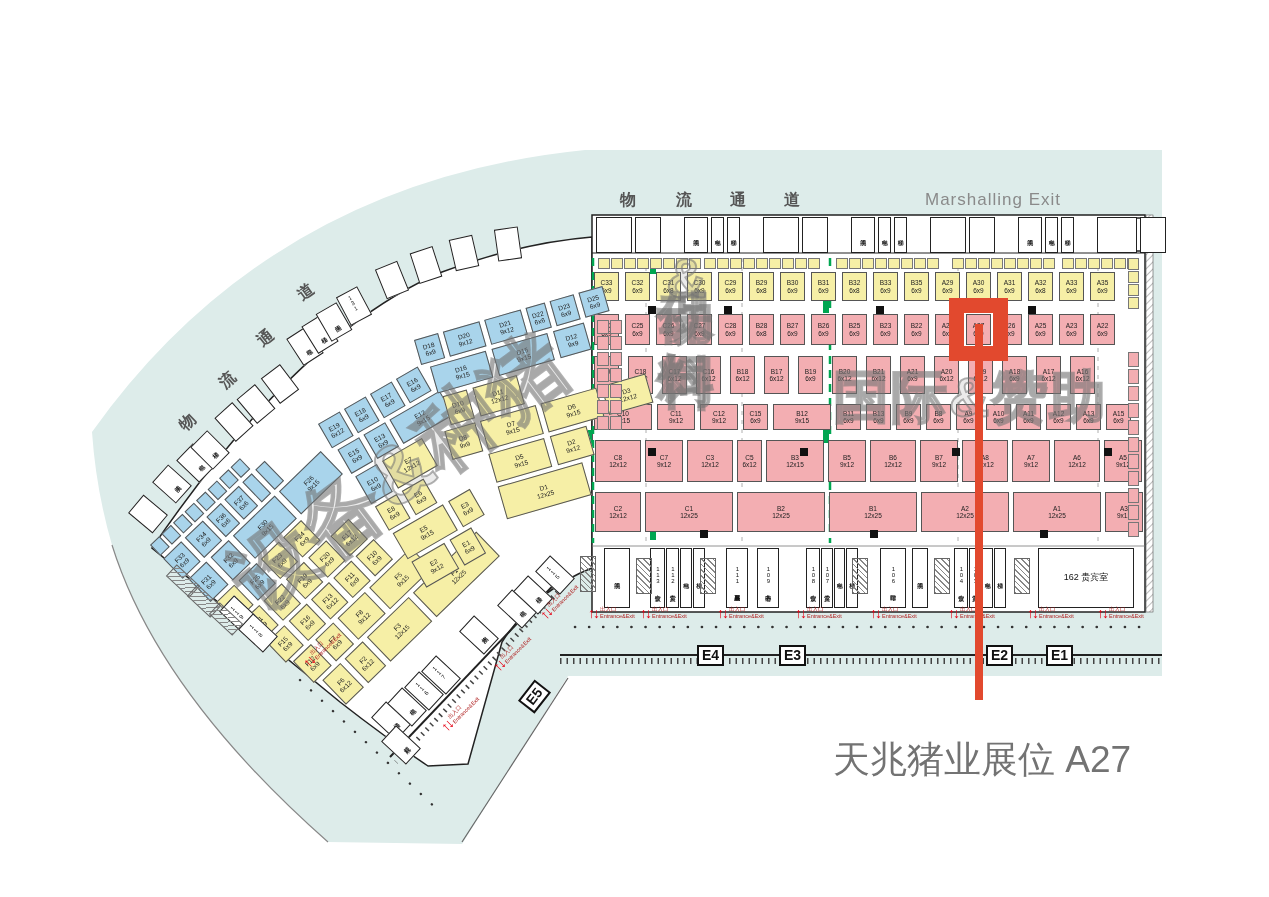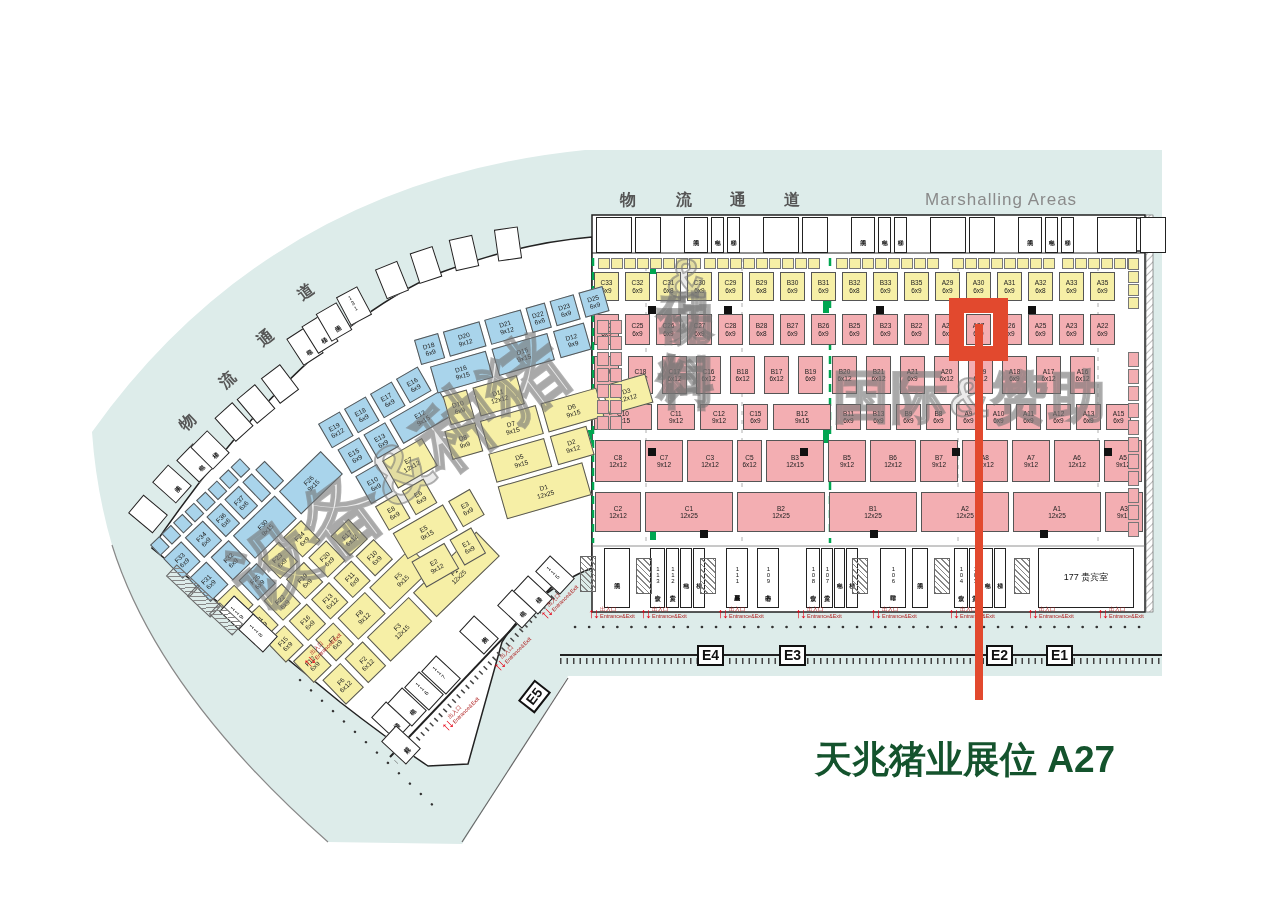--- a/index.html
+++ b/index.html
@@ -30,21 +30,21 @@
     background:repeating-linear-gradient(45deg,#888 0 1px,transparent 1px 4px);}
   .wm{position:absolute;font-weight:800;color:rgba(130,130,130,0.16);
     -webkit-text-stroke:2px rgba(115,115,115,0.55);z-index:3;pointer-events:none;}
   .arr{position:absolute;display:flex;align-items:flex-start;gap:2px;z-index:3;transform-origin:0 0;}
   .arr .glyph{color:#E60013;font-weight:900;font-size:14px;letter-spacing:-2px;line-height:1;}
   .arr .cap{font-size:5.5px;color:#B02020;line-height:1.2;text-align:left;}
   .curvechar{position:absolute;font-size:16px;color:#555;z-index:2;font-weight:600;}
   .marsh{position:absolute;left:925px;top:190px;font-size:17px;color:#8a8a8a;z-index:2;letter-spacing:1px;}
   .hl-square{position:absolute;border:15px solid #E2492E;box-sizing:border-box;z-index:5;}
   .hl-line{position:absolute;background:#E2492E;z-index:4;}
-  .hl-label{position:absolute;left:815px;top:735px;font-size:37px;font-weight:700;color:#14532d;z-index:6;}
+  .hl-label{position:absolute;left:833px;top:735px;font-size:37px;font-weight:400;color:#737373;z-index:6;}
 </style>
 </head>
 <body>
 
 <div id="stage">
 
   <svg id="basemap" width="1269" height="897" viewBox="0 0 1269 897">
     <defs>
       <pattern id="ht" width="5" height="5" patternUnits="userSpaceOnUse" patternTransform="rotate(45)">
         <rect width="5" height="5" fill="#fff"></rect>
@@ -81,21 +81,21 @@
     <rect x="650" y="262" width="6" height="12" fill="#00A651"></rect>
       <rect x="650" y="528" width="6" height="12" fill="#00A651"></rect>
 
     <line x1="646" y1="258" x2="646" y2="542" stroke="#999" stroke-width="0.8" stroke-dasharray="4,5"></line>
     <line x1="742" y1="258" x2="742" y2="542" stroke="#999" stroke-width="0.8" stroke-dasharray="4,5"></line>
     <line x1="958" y1="258" x2="958" y2="542" stroke="#999" stroke-width="0.8" stroke-dasharray="4,5"></line>
     <line x1="1098" y1="258" x2="1098" y2="542" stroke="#999" stroke-width="0.8" stroke-dasharray="4,5"></line>
   </svg>
 
 
-  <div class="marsh">Marshalling Areas</div>
+  <div class="marsh">Marshalling Exit</div>
 
   <div class="wm" style="left:196px;top:398px;width:460px;font-size:82px;transform:rotate(-37deg);letter-spacing:2px;">设备&amp;种猪</div>
   <div class="wm vert" style="left:648px;top:246px;font-size:56px;height:300px;">动保&amp;饲料</div>
   <div class="wm" style="left:833px;top:360px;font-size:56px;letter-spacing:2px;">国际&amp;赞助</div>
 
   <div class="hl-label">天兆猪业展位 A27</div>
 <div class="brow" style="left: 592px; top: 272px; width: 553px; height: 29px; gap: 6px; padding-left: 2px;">
       <div class="booth c-y" style="width: 25px;">
         <span>C33</span>
         <span>6x9</span>
@@ -774,21 +774,21 @@
     <div class="room vert" style="left: 806px; top: 548px; width: 14px; height: 60px;">108 会议室</div>
     <div class="room vert" style="left: 821px; top: 548px; width: 12px; height: 60px;">107 贵宾室</div>
     <div class="room vert" style="left: 834px; top: 548px; width: 11px; height: 60px;">电梯</div>
     <div class="room vert" style="left: 846px; top: 548px; width: 12px; height: 60px;">楼梯</div>
     <div class="room vert" style="left: 880px; top: 548px; width: 26px; height: 60px;">106 咖啡厅</div>
     <div class="room vert" style="left: 912px; top: 548px; width: 16px; height: 60px;">洗手间</div>
     <div class="room vert" style="left: 954px; top: 548px; width: 14px; height: 60px;">104 会议室</div>
     <div class="room vert" style="left: 969px; top: 548px; width: 12px; height: 60px;">103 贵宾室</div>
     <div class="room vert" style="left: 982px; top: 548px; width: 11px; height: 60px;">电梯</div>
     <div class="room vert" style="left: 994px; top: 548px; width: 12px; height: 60px;">楼梯</div>
-    <div class="room" style="left: 1038px; top: 548px; width: 96px; height: 60px; font-size: 9px;">177 贵宾室</div>
+    <div class="room" style="left: 1038px; top: 548px; width: 96px; height: 60px; font-size: 9px;">162 贵宾室</div>
     <div class="room vert" style="left: 136px; top: 498px; width: 24px; height: 32px; transform: rotate(-50deg);"></div>
     <div class="room vert" style="left: 160px; top: 468px; width: 24px; height: 32px; transform: rotate(-48deg);">洗手间</div>
     <div class="room vert" style="left: 184px; top: 447px; width: 24px; height: 32px; transform: rotate(-46deg);">电梯</div>
     <div class="room vert" style="left: 198px; top: 434px; width: 24px; height: 32px; transform: rotate(-45deg);">楼梯</div>
     <div class="room vert" style="left: 222px; top: 406px; width: 24px; height: 32px; transform: rotate(-42deg);"></div>
     <div class="room vert" style="left: 244px; top: 388px; width: 24px; height: 32px; transform: rotate(-40deg);"></div>
     <div class="room vert" style="left: 268px; top: 368px; width: 24px; height: 32px; transform: rotate(-37deg);"></div>
     <div class="room vert" style="left: 293px; top: 330px; width: 24px; height: 32px; transform: rotate(-33deg);">电梯</div>
     <div class="room vert" style="left: 308px; top: 318px; width: 24px; height: 32px; transform: rotate(-32deg);">楼梯</div>
     <div class="room vert" style="left: 322px; top: 306px; width: 24px; height: 32px; transform: rotate(-30deg);">洗手间</div>

